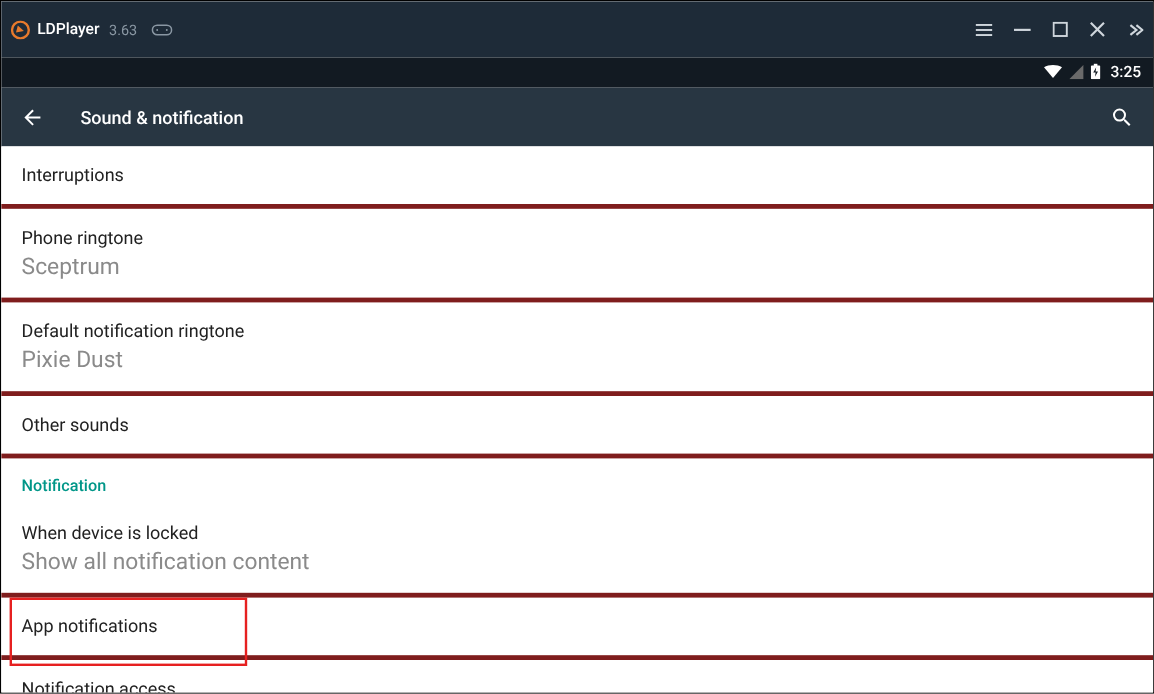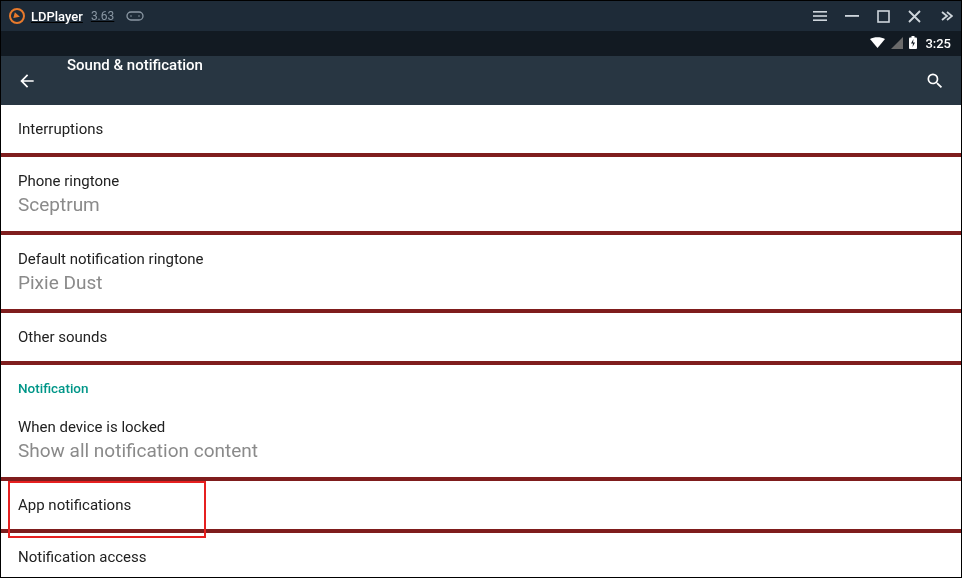--- a/index.html
+++ b/index.html
@@ -9,26 +9,25 @@
       font-family: Roboto, Arial, sans-serif;
     }
     body {
       width: 962px;
       height: 578px;
       background: #ffffff;
       border: 1px solid #000;
       overflow: hidden;
     }
     .titlebar {
-      height: 30px;
+      height: 47px;
       background: #1e2b38;
       display: flex;
       align-items: center;
       padding: 0 8px;
-      text-decoration: underline;
     }
     .titlebar-left {
       display: flex;
       align-items: center;
       gap: 6px;
     }
     .logo {
       width: 16px;
       height: 16px;
       display: flex;
@@ -82,20 +81,21 @@
     .status-time {
       color: #ffffff;
       font-size: 13px;
       font-weight: 500;
       margin-left: 2px;
     }
     .appbar {
       height: 49px;
       background: #283642;
       display: flex;
+      align-items: center;
       padding: 0 16px;
     }
     .back-btn {
       display: flex;
       align-items: center;
       justify-content: center;
       cursor: pointer;
     }
     .page-title {
       color: #ffffff;

